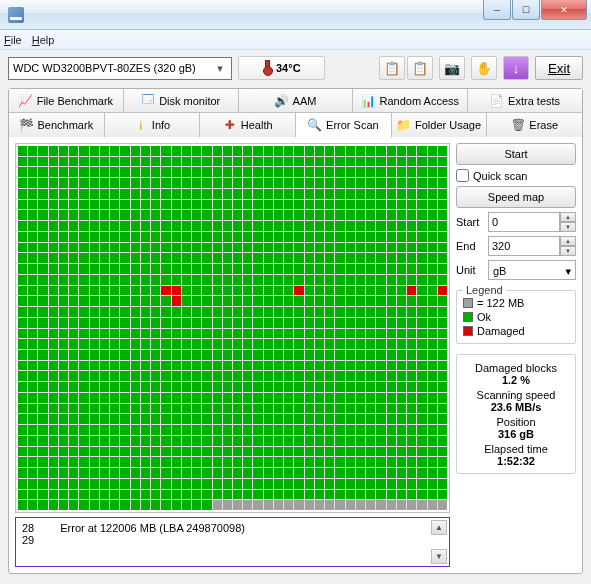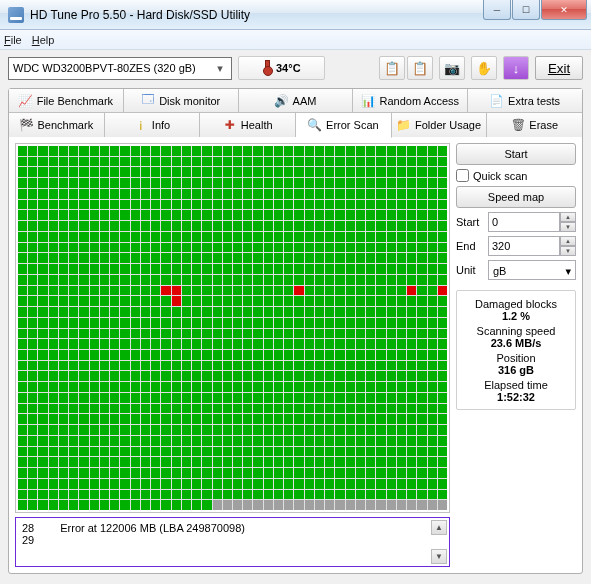--- a/index.html
+++ b/index.html
@@ -86,21 +86,20 @@
 
 
 .ic-bench{color:#caa200;} .ic-monitor{color:#2a6ec9;} .ic-aam{color:#e6a400;} .ic-rand{color:#2a6ec9;} .ic-extra{color:#2a6ec9;}
 .ic-info{color:#caa200;} .ic-health{color:#c0392b;} .ic-scan{color:#2277cc;} .ic-folder{color:#d9a23b;} .ic-erase{color:#555;}
 </style>
 </head>
 <body>
 
 <div class="titlebar">
   <div class="title-icon"></div>
-  <div class="title-text">HD Tune Pro 5.50 - Hard Disk/SSD Utility</div>
   <div class="window-controls">
     <div class="wc-btn">─</div>
     <div class="wc-btn">☐</div>
     <div class="wc-btn close">✕</div>
   </div>
 </div>
 
 <div class="menubar">
   <span>File</span>
   <span>Help</span>
@@ -1662,20 +1661,35 @@
           </div>
         </div>
         <div class="field-row">
           <label>Unit</label>
           <div class="selbox">
             <span>gB</span>
             <span>▾</span>
           </div>
         </div>
 
+        <div class="group">
+          <div class="group-title">Legend</div>
+          <div class="legend-row">
+              <span class="sq g"></span>
+              <span>= 122 MB</span>
+            </div>
+          <div class="legend-row">
+              <span class="sq ok"></span>
+              <span>Ok</span>
+            </div>
+          <div class="legend-row">
+              <span class="sq d"></span>
+              <span>Damaged</span>
+            </div>
+        </div>
 
         <div class="group">
           <div class="stat-label">Damaged blocks</div>
           <div class="stat-val">1.2 %</div>
           <div class="stat-label">Scanning speed</div>
           <div class="stat-val">23.6 MB/s</div>
           <div class="stat-label">Position</div>
           <div class="stat-val">316 gB</div>
           <div class="stat-label">Elapsed time</div>
           <div class="stat-val">1:52:32</div>

